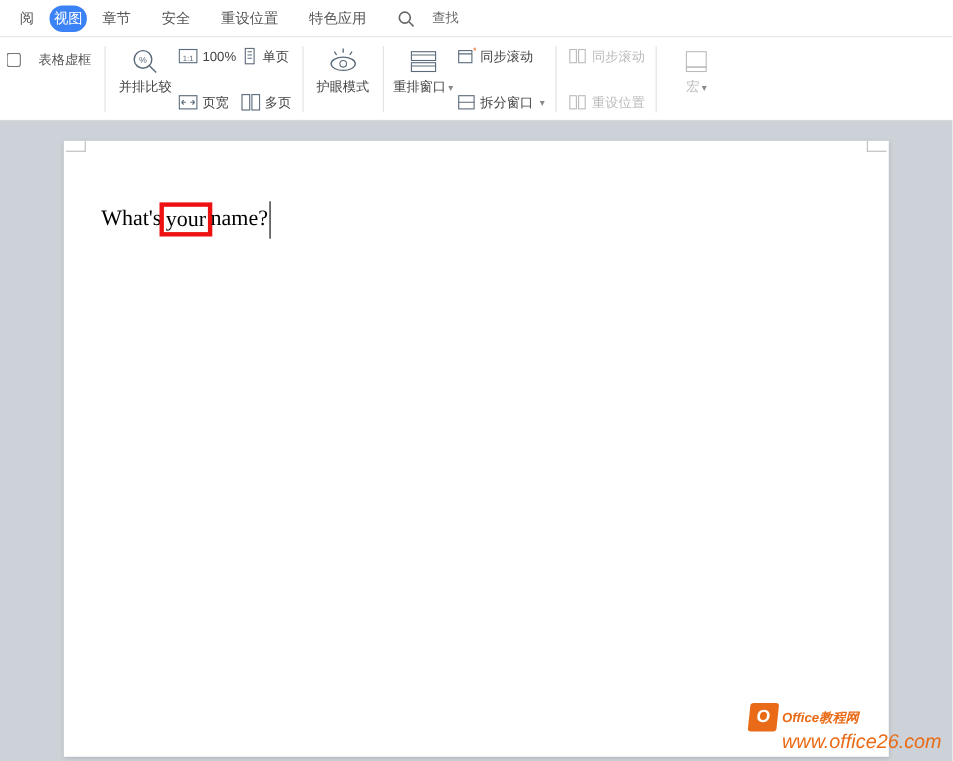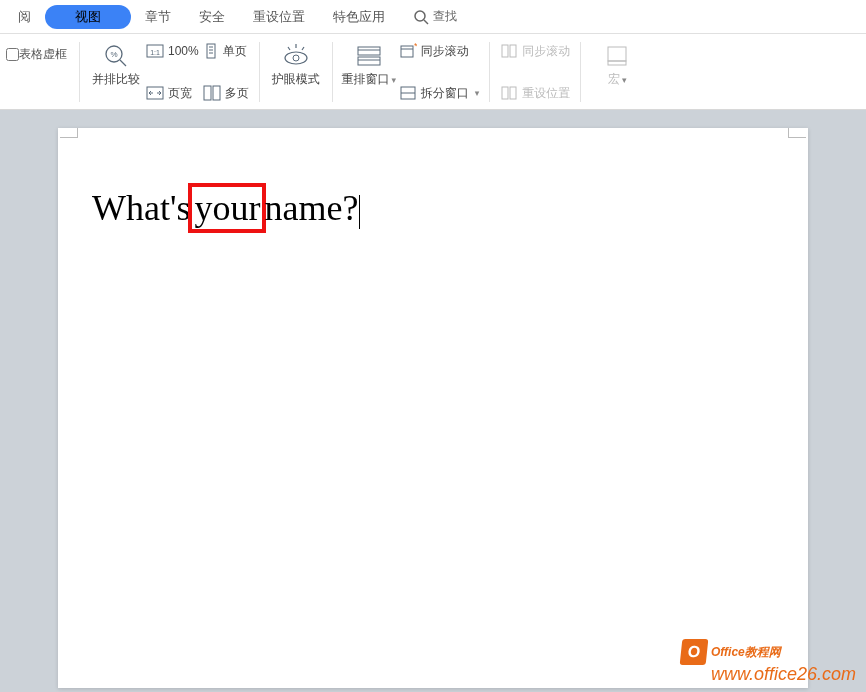--- a/index.html
+++ b/index.html
@@ -21,30 +21,31 @@
       background: #fff;
     }
     .menubar .tab {
       padding: 4px 14px;
       color: #555;
       cursor: pointer;
       font-size: 13px;
     }
     .menubar .tab.active {
       background: #3b82f6;
-      color: #000000;
+      color: #ffffff;
       border-radius: 12px;
-      padding: 3px 30px;
+      padding: 3px 4px;
     }
     .search-area {
       display: flex;
       align-items: center;
       margin-left: 14px;
       color: #666;
       cursor: pointer;
+      gap: 12px;
     }
     .search-area svg { margin-right: 4px; }
     .ribbon {
       display: flex;
       align-items: flex-start;
       height: 76px;
       background: #fff;
       border-bottom: 1px solid #d8d8d8;
       padding: 4px 2px;
     }
@@ -90,21 +91,21 @@
       color: #444;
       cursor: pointer;
       font-size: 12px;
       padding: 0 2px;
       height: 26px;
     }
     .sbtn.disabled { color: #bbb; cursor: default; }
     .checkbox-item {
       display: flex;
       align-items: center;
-      gap: 0;
+      gap: 16px;
       color: #555;
       font-size: 12px;
       margin: 8px 4px;
     }
     .content-bg {
       background: #ccd2d8;
       height: calc(100% - 110px);
       position: relative;
       overflow: hidden;
     }
@@ -123,21 +124,21 @@
       height: 10px;
       border-bottom: 1px solid #bbb;
     }
     .margin-mark.left { left: 2px; border-right: 1px solid #bbb; }
     .margin-mark.right { right: 2px; border-left: 1px solid #bbb; }
     .doc-text {
       position: absolute;
       top: 55px;
       left: 34px;
       font-family: "Times New Roman", Georgia, serif;
-      font-size: 36px;
+      font-size: 20px;
       color: #000;
       white-space: nowrap;
     }
     .doc-text .part { padding: 0; }
     .highlight-box {
       border: 4px solid #e11;
       padding: 0 2px;
       display: inline-block;
       margin: 0 -2px;
     }

